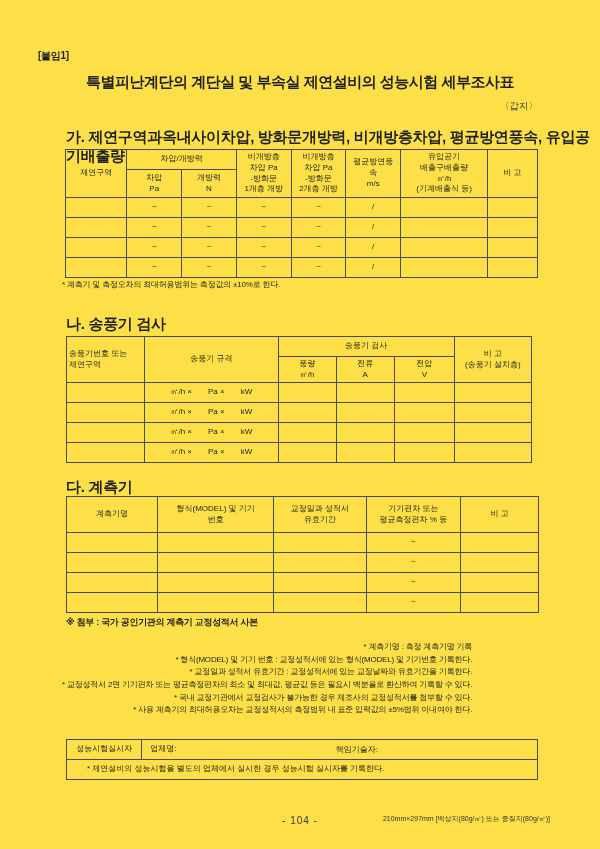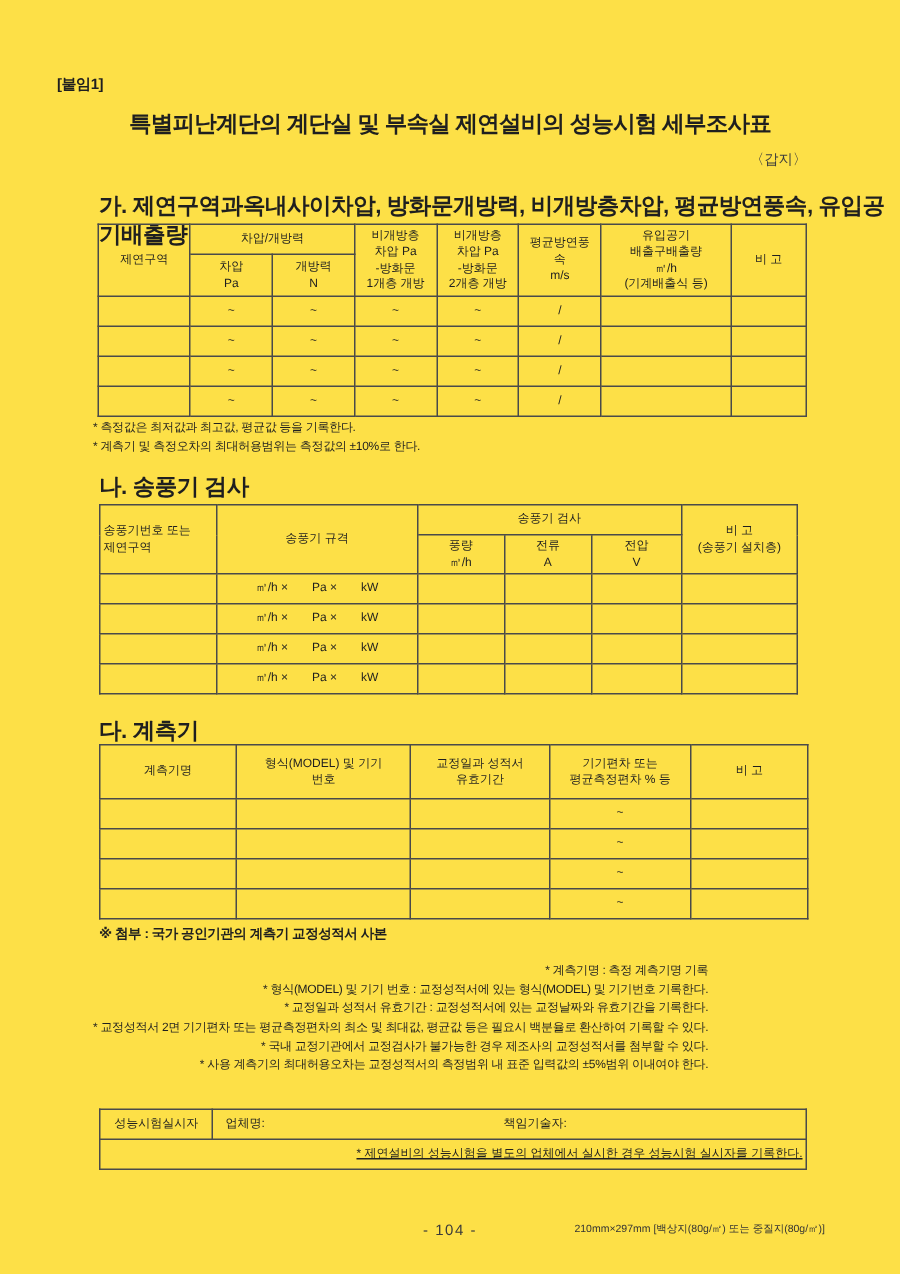--- a/index.html
+++ b/index.html
@@ -39,21 +39,21 @@
   .tbl-da tr.hd th{height:33px;}
   .tbl-da td{height:17px;}
 
   .attach-note{left:66px;top:616px;font-size:9px;font-weight:bold;letter-spacing:-0.3px;}
   .notes-da{left:62px;top:641px;text-align:right;}
 
   .tbl-tester{left:66px;top:739px;width:472px;}
   .tbl-tester td{height:17px;}
   .tester-main{position:relative;text-align:left;padding-left:8px;}
   .engineer{position:absolute;left:49%;top:50%;transform:translateY(-50%);}
-  .tester-note{text-align:right;padding-left:10px;font-size:8px;height:20px;text-decoration:underline;}
+  .tester-note{text-align:left;padding-left:20px;font-size:8px;height:20px;}
 
   .footer-page{left:0;right:0;top:815px;text-align:center;font-size:10px;color:#3a3a3a;letter-spacing:1px;}
   .footer-spec{left:340px;top:814px;width:210px;text-align:right;font-size:7px;color:#333;}
 </style>
 </head>
 <body>
 
 <div class="page">
 
   <div class="abs attachment-label">[붙임1]</div>
@@ -137,21 +137,20 @@
       <td>~</td>
       <td>~</td>
       <td>/</td>
       <td></td>
       <td></td>
     </tr>
   </tbody>
     </table>
 
   <div class="abs note-block notes-ga">
-    <div>* 측정값은 최저값과 최고값, 평균값 등을 기록한다.</div>
     <div>* 계측기 및 측정오차의 최대허용범위는 측정값의 ±10%로 한다.</div>
   </div>
 
   <div class="abs sec-heading h-na">나. 송풍기 검사</div>
 
   <table class="abs tbl-na">
     <colgroup>
       <col style="width:16.8%">
         <col style="width:28.7%">
         <col style="width:12.5%">

